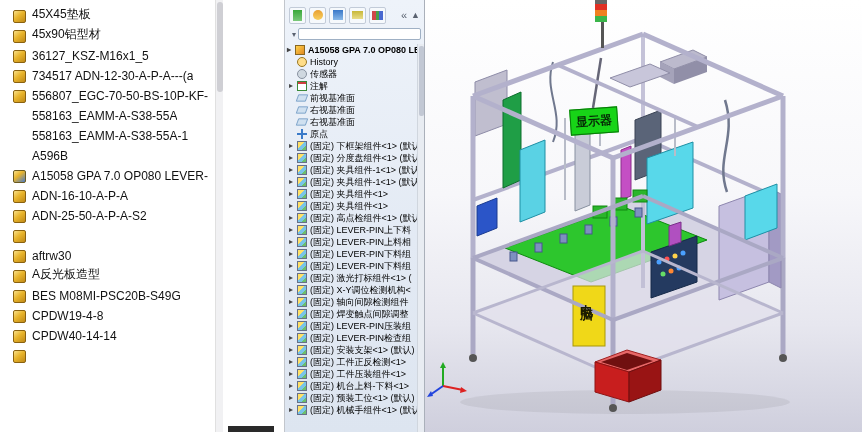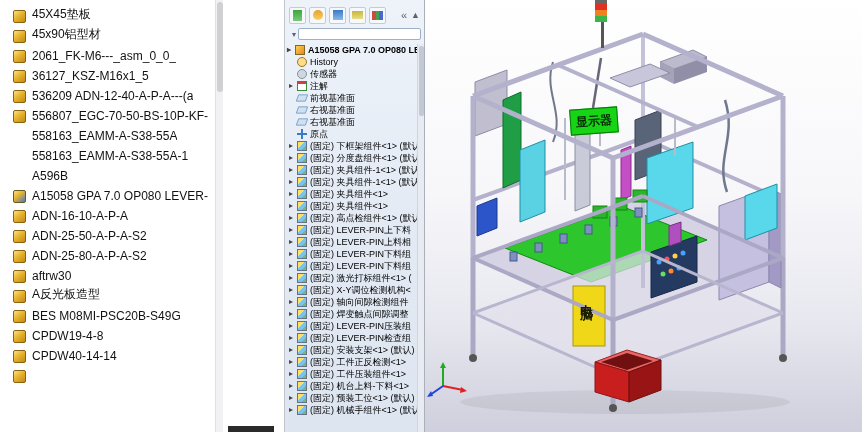--- a/index.html
+++ b/index.html
@@ -77,29 +77,25 @@
       <div class="file-row">
         <span class="ficon part"></span>
         <span class="flabel">45X45垫板</span>
       </div>
       <div class="file-row">
         <span class="ficon part"></span>
         <span class="flabel">45x90铝型材</span>
       </div>
       <div class="file-row">
         <span class="ficon part"></span>
-        <span class="flabel">2061_FK-M6---_asm_0_0_</span>
-      </div>
-      <div class="file-row">
-        <span class="ficon part"></span>
         <span class="flabel">36127_KSZ-M16x1_5</span>
       </div>
       <div class="file-row">
         <span class="ficon part"></span>
-        <span class="flabel">536209 ADN-12-40-A-P-A---(a</span>
+        <span class="flabel">734517 ADN-12-30-A-P-A---(a</span>
       </div>
       <div class="file-row">
         <span class="ficon part"></span>
         <span class="flabel">556807_EGC-70-50-BS-10P-KF-</span>
       </div>
       <div class="file-row">
         <span class="ficon none"></span>
         <span class="flabel">558163_EAMM-A-S38-55A</span>
       </div>
       <div class="file-row">
@@ -117,21 +113,20 @@
       <div class="file-row">
         <span class="ficon part"></span>
         <span class="flabel">ADN-16-10-A-P-A</span>
       </div>
       <div class="file-row">
         <span class="ficon part"></span>
         <span class="flabel">ADN-25-50-A-P-A-S2</span>
       </div>
       <div class="file-row">
         <span class="ficon part"></span>
-        <span class="flabel">ADN-25-80-A-P-A-S2</span>
       </div>
       <div class="file-row">
         <span class="ficon part"></span>
         <span class="flabel">aftrw30</span>
       </div>
       <div class="file-row">
         <span class="ficon part"></span>
         <span class="flabel">A反光板造型</span>
       </div>
       <div class="file-row">

